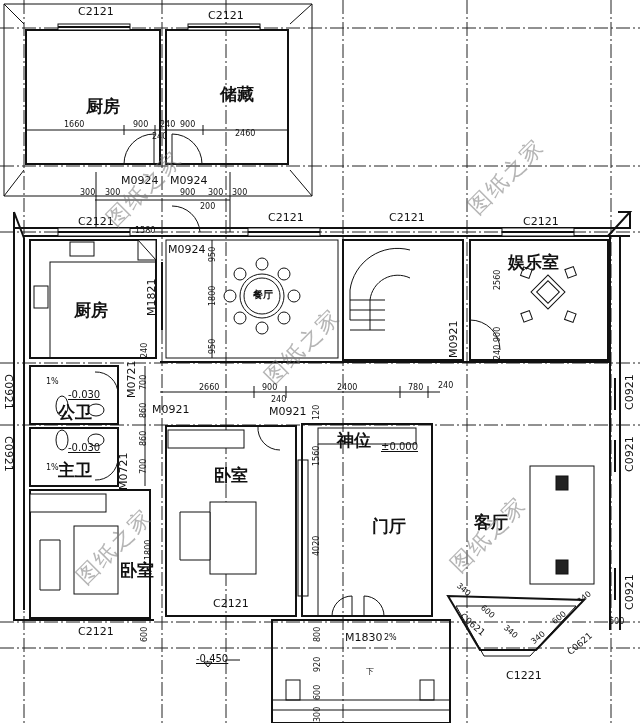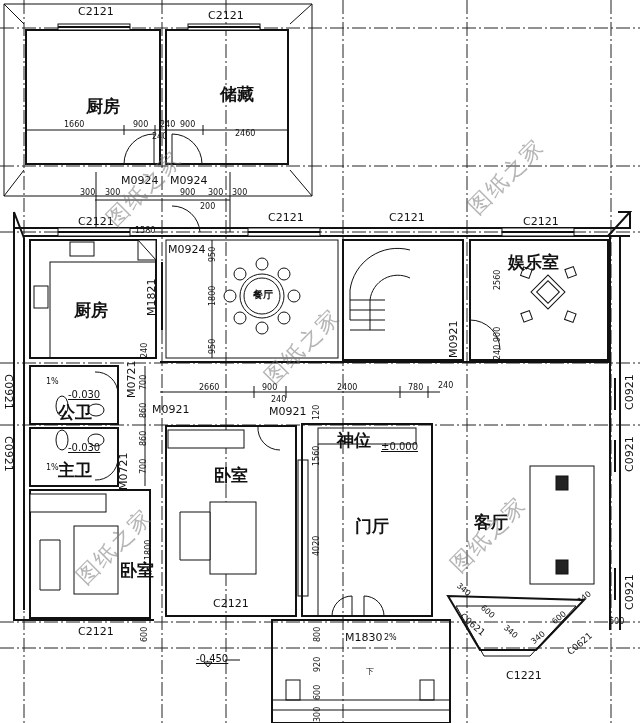--- a/index.html
+++ b/index.html
@@ -198,21 +198,21 @@
 <span class="lbl room" style="left:86px;top:98px;">厨房</span>
 <span class="lbl room" style="left:220px;top:86px;">储藏</span>
 <span class="lbl room" style="left:74px;top:302px;">厨房</span>
 <span class="lbl room" style="left:253px;top:290px;font-size:10px;">餐厅</span>
 <span class="lbl room" style="left:508px;top:254px;">娱乐室</span>
 <span class="lbl room" style="left:58px;top:376px;margin-top:28px;">公卫</span>
 <span class="lbl room" style="left:58px;top:462px;">主卫</span>
 <span class="lbl room" style="left:214px;top:467px;">卧室</span>
 <span class="lbl room" style="left:120px;top:562px;">卧室</span>
 <span class="lbl room" style="left:337px;top:432px;">神位</span>
-<span class="lbl room" style="left:355px;top:518px;">门厅</span>
+<span class="lbl room" style="left:372px;top:518px;">门厅</span>
 <span class="lbl room" style="left:474px;top:514px;">客厅</span>
 
 <span class="lbl code" style="left:78px;top:6px;">C2121</span>
 <span class="lbl code" style="left:208px;top:10px;">C2121</span>
 <span class="lbl code" style="left:78px;top:216px;">C2121</span>
 <span class="lbl code" style="left:268px;top:212px;">C2121</span>
 <span class="lbl code" style="left:389px;top:212px;">C2121</span>
 <span class="lbl code" style="left:523px;top:216px;">C2121</span>
 <span class="lbl code vert-r" style="left:14px;top:374px;">C0921</span>
 <span class="lbl code vert-r" style="left:14px;top:436px;">C0921</span>

